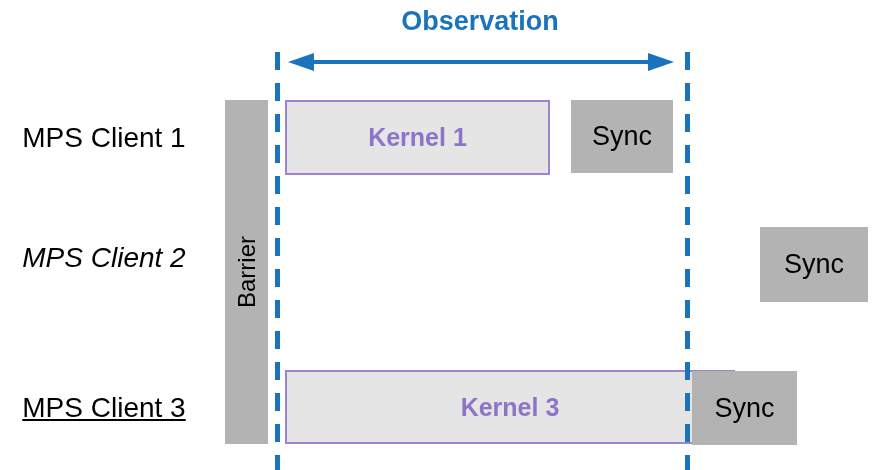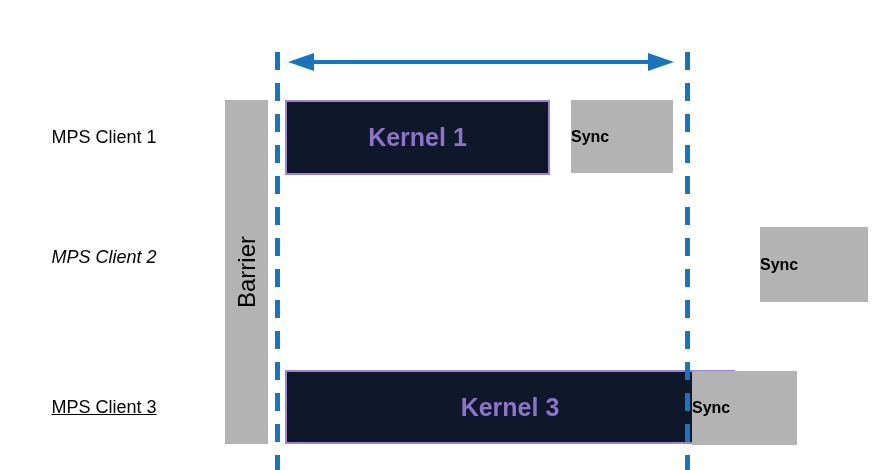--- a/index.html
+++ b/index.html
@@ -56,59 +56,59 @@
     transform:rotate(180deg);
     font-size:24px;
     color:var(--black);
     white-space:nowrap;
   }
 
   .client-label{
     left:0; width:208px;
     display:flex; flex-direction:row;
     align-items:center; justify-content:center;
-    font-size:18px;
+    font-size:28px;
     line-height:29px;
     color:var(--black);
     text-align:center;
   }
   .client-1{ top:98px;  height:78px; }
   .client-2{ top:220px; height:75px;font-style:italic; }
   .client-3{ top:370px; height:74px;text-decoration:underline; }
 
   .kernel-box{
     border:2px solid var(--purple-border);
-    background:#0f172a;
+    background:#e5e5e5;
     display:flex; align-items:center; justify-content:center;
     font-size:25px;
     font-weight:bold;
     color:var(--purple-text);
     z-index:1;
   }
   .kernel-1{ left:285px; top:100px; width:265px; height:75px; }
   .kernel-2{ left:285px; top:228px; width:462px; height:75px; }
   .kernel-3{ left:285px; top:370px; width:450px; height:74px; }
 
   .sync-box{
     background:var(--gray);
-    display:flex; align-items:center; justify-content:flex-start;
-    font-size:16px;
+    display:flex; align-items:center; justify-content:center;
+    font-size:27px;
     color:var(--black);
     z-index:1;
-    font-weight:bold;
   }
   .sync-1{ left:571px; top:100px; width:102px; height:73px; }
   .sync-2{ left:760px; top:227px; width:108px; height:75px; }
   .sync-3{ left:692px; top:371px; width:105px; height:74px; }
 </style>
 </head>
 <body>
 
 <div class="canvas">
 
+  <div class="abs title">Observation</div>
 
   <svg class="abs arrow-svg" width="390" height="24" viewBox="0 0 390 24">
     <line class="arrow-line" x1="22" y1="12" x2="368" y2="12"></line>
     <polygon class="arrow-head" points="2,12 28,3 28,21"></polygon>
     <polygon class="arrow-head" points="388,12 362,3 362,21"></polygon>
   </svg>
 
   <div class="abs dash-line dash-left"></div>
   <div class="abs dash-line dash-right"></div>
 

